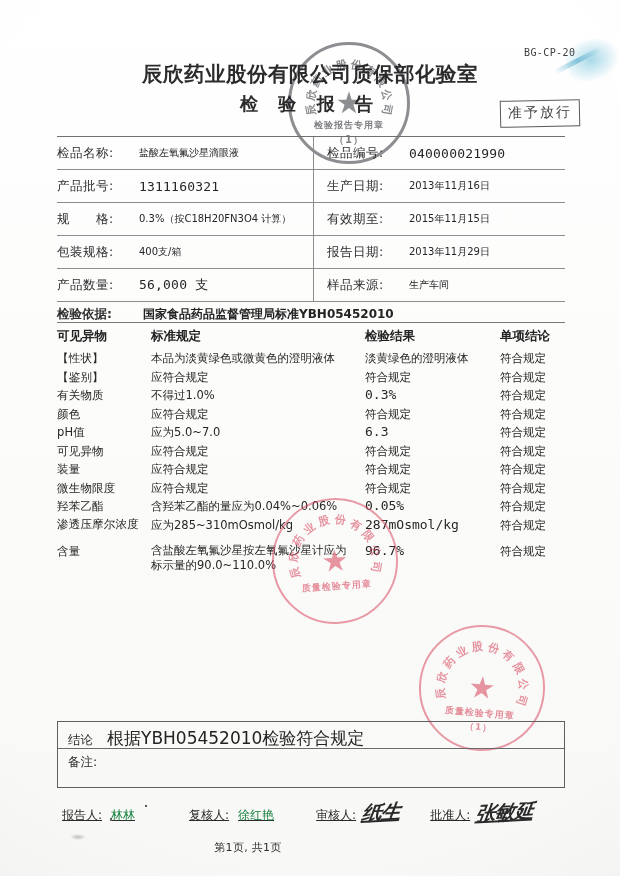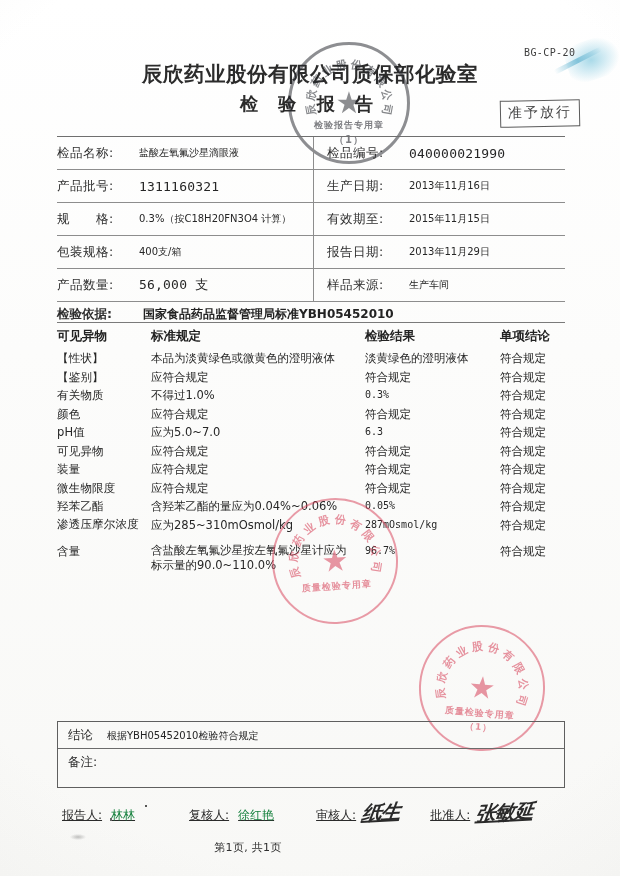--- a/index.html
+++ b/index.html
@@ -142,31 +142,31 @@
   .c4{width:95px;flex:none;}
   .rhead .c1{text-align:left;}
   .rhead .c2{text-align:left;padding-left:8px;}
   .rhead .c3{text-align:left;padding-left:14px;}
   .rhead .c4{text-align:left;padding-left:8px;}
   .rbody{font-size:11.5px;color:#272727;line-height:16.5px;padding:1px 0;}
   .rbody .c1{letter-spacing:.2px;}
   .rbody .c2{padding-left:8px;}
   .rbody .c3{padding-left:14px;}
   .rbody .c4{padding-left:8px;}
-  .num{font-family:"DejaVu Sans Mono","Liberation Mono",monospace;font-size:10px;}
+  .num{font-family:"DejaVu Sans Mono","Liberation Mono",monospace;font-size:13px;}
 
   
   #concl-box{
     position:absolute;left:57px;top:721px;width:508px;height:67px;
     border:1.1px solid #5f5f5f;box-sizing:border-box;
   }
   #concl-line{position:absolute;left:0;top:26px;width:100%;height:1px;background:#6b6b6b;}
   #concl-row{position:absolute;left:10px;top:5px;display:flex;align-items:baseline;}
   #concl-row .lbl{font-size:12.5px;color:#2b2b2b;}
-  #concl-row .val{font-size:10px;color:#232323;margin-left:14px;}
+  #concl-row .val{font-size:17px;color:#232323;margin-left:14px;}
   #remark-row{position:absolute;left:10px;top:32px;font-size:12.5px;color:#2b2b2b;}
 
   
   #signs{
     position:absolute;left:62px;top:799px;width:510px;
     display:flex;align-items:baseline;font-size:12px;color:#2b2b2b;text-decoration:underline;
   }
   .sgroup{display:flex;align-items:baseline;white-space:nowrap;}
   .sgroup .lbl{font-size:12px;color:#2b2b2b;}
   .sgroup .nm{font-size:12px;color:#15803d;margin-left:9px;}

